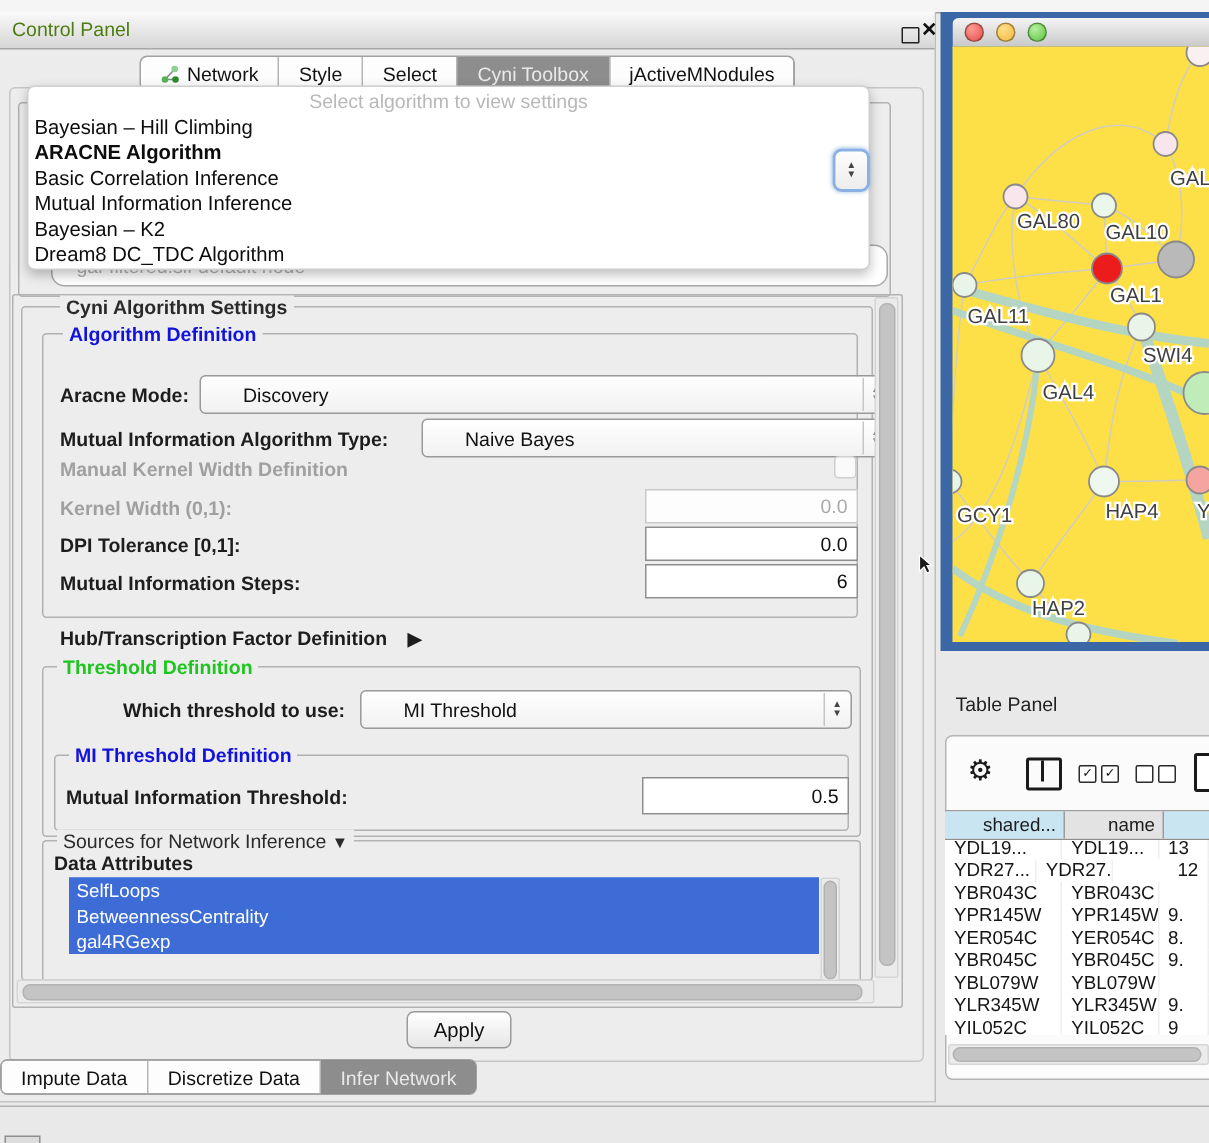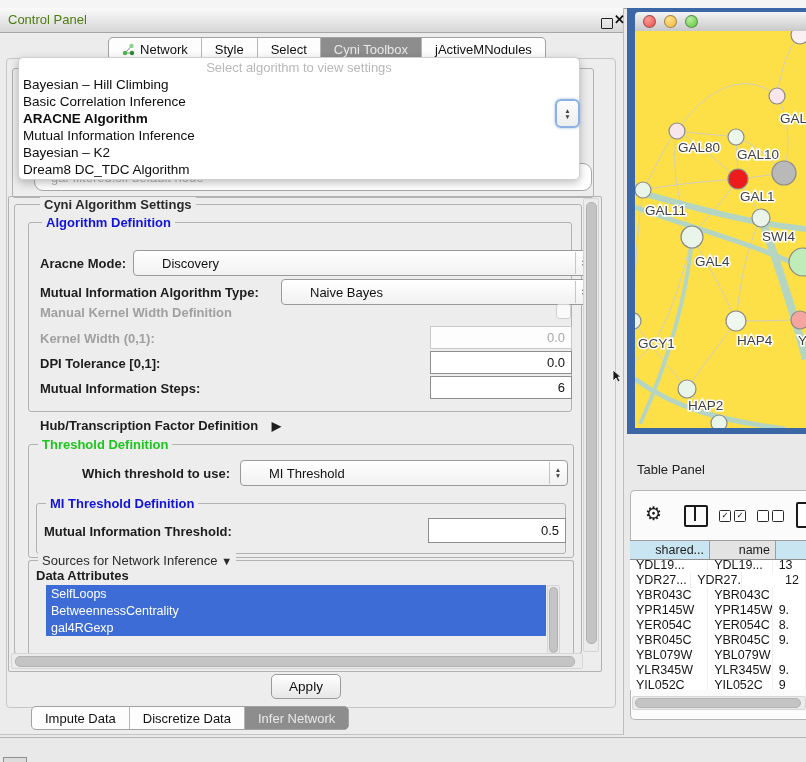--- a/index.html
+++ b/index.html
@@ -12,21 +12,21 @@
   #top-strip{left:0;top:0;width:806px;height:8px;background:#f5f5f5;border-bottom:1px solid #9e9e9e;}
   #control-window{left:0;top:8px;width:623px;height:726px;background:#ececec;
       border-right:1px solid #bdbdbd;border-bottom:1px solid #c4c4c4;}
   #cp-titlebar{left:0;top:8px;width:623px;height:24px;
       background:linear-gradient(#fafafa,#d6d6d6);border-bottom:1px solid #a6a6a6;}
   #cp-title{left:8px;top:12px;font-size:13px;color:#4d7c0f;}
   #cp-float{left:601px;top:18px;width:10px;height:9px;border:1.6px solid #222;border-radius:1px;}
   #cp-close{left:614px;top:12px;font-size:13px;font-weight:bold;color:#111;}
 
   
-  .seg-bar{display:flex;height:22px;border:1px solid #a2a2a2;border-radius:5px;overflow:hidden;background:#737373;margin-left:31px;}
+  .seg-bar{display:flex;height:22px;border:1px solid #a2a2a2;border-radius:5px;overflow:hidden;background:#737373;}
   .seg{display:flex;align-items:center;gap:5px;padding:0 13px;font-size:13px;color:#111;
        background:#fdfdfd;border-right:1px solid #b6b6b6;white-space:nowrap;}
   .seg:last-child{border-right:none;}
   .seg.selected{background:#8d8d8d;color:#e9e9e9;}
   #cp-tabs{left:0;top:37px;width:623px;display:flex;justify-content:center;}
   #bottom-tabs{left:0;top:706px;width:623px;display:flex;justify-content:flex-start;}
 
   #cp-content{left:6px;top:58px;width:608px;height:648px;background:#ededed;
       border:1px solid #c6c6c6;border-radius:4px;}
 
@@ -149,22 +149,22 @@
 
 <div class="abs groupbox" style="left:12px;top:68px;width:580px;height:128px;"></div>
 <div class="abs" id="table-combo">
   <span>gal-filtered.sif default node</span>
 </div>
 
 <div class="abs" id="algo-popup">
   <div class="popup-placeholder">Select algorithm to view settings</div>
   <div id="algo-popup-items">
       <div class="popup-item">Bayesian – Hill Climbing</div>
+      <div class="popup-item bold">ARACNE Algorithm</div>
       <div class="popup-item">Basic Correlation Inference</div>
-      <div class="popup-item bold">ARACNE Algorithm</div>
       <div class="popup-item">Mutual Information Inference</div>
       <div class="popup-item">Bayesian – K2</div>
       <div class="popup-item">Dream8 DC_TDC Algorithm</div>
     </div>
 </div>
 <div class="abs" id="combo-fragment">
   <div>▲</div>
   <div>▼</div>
 </div>
 

